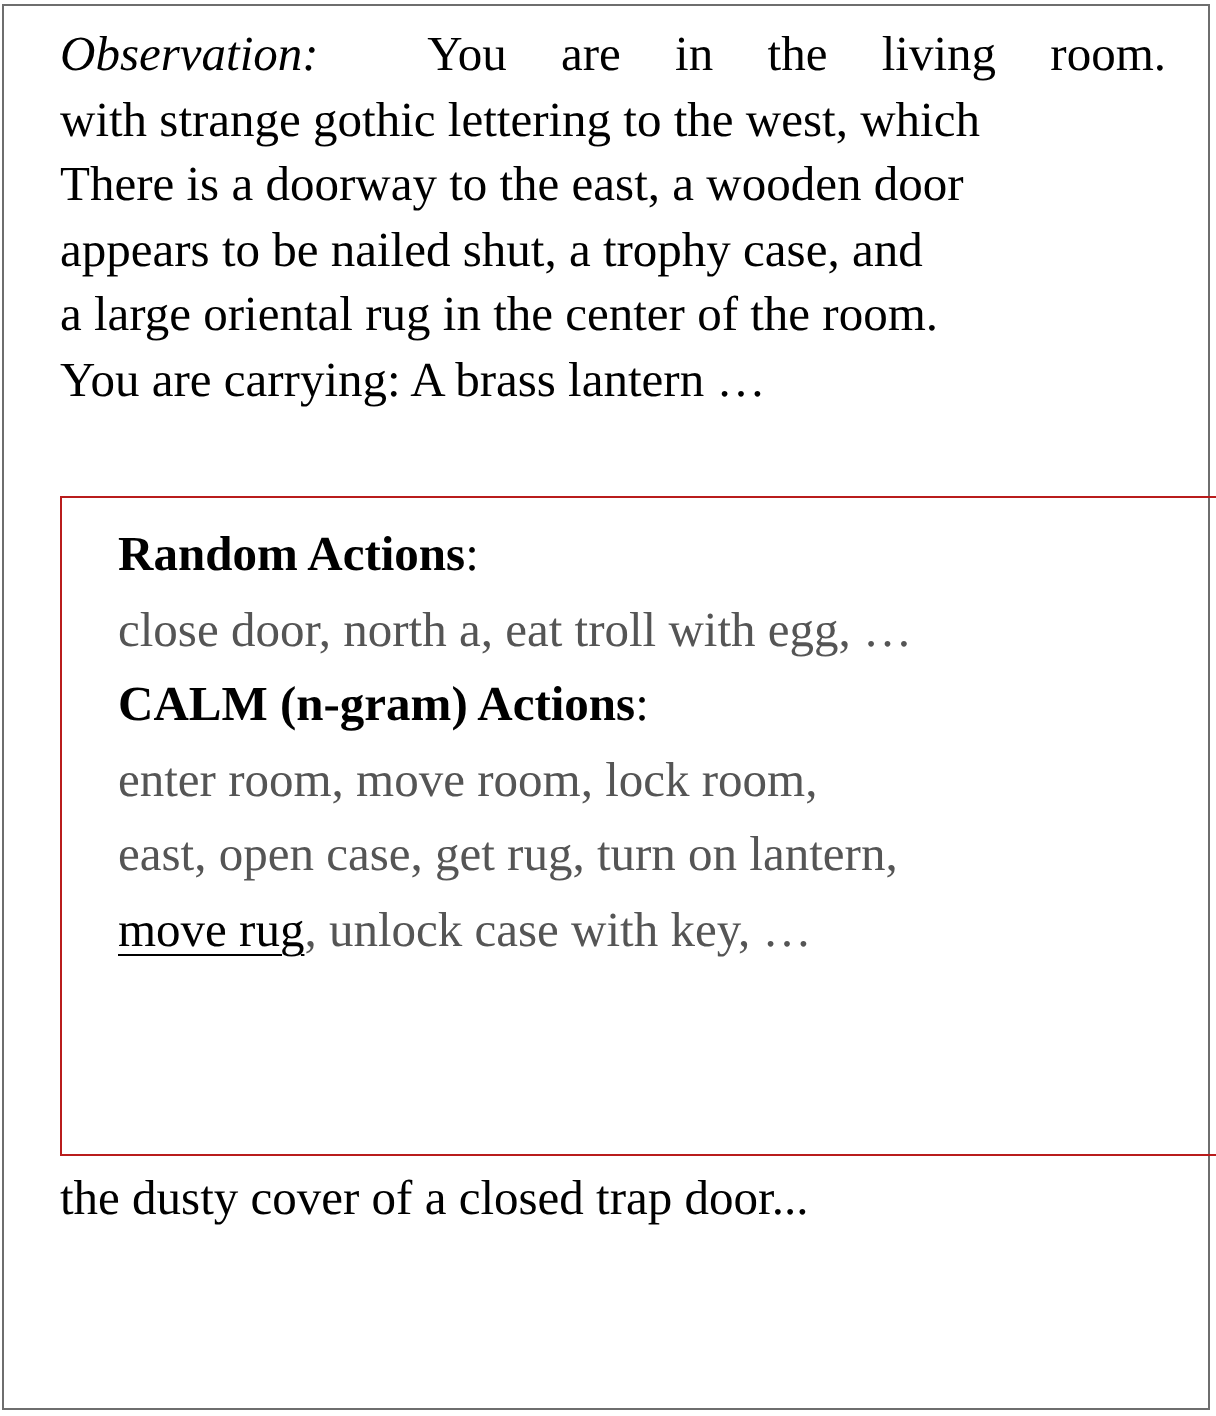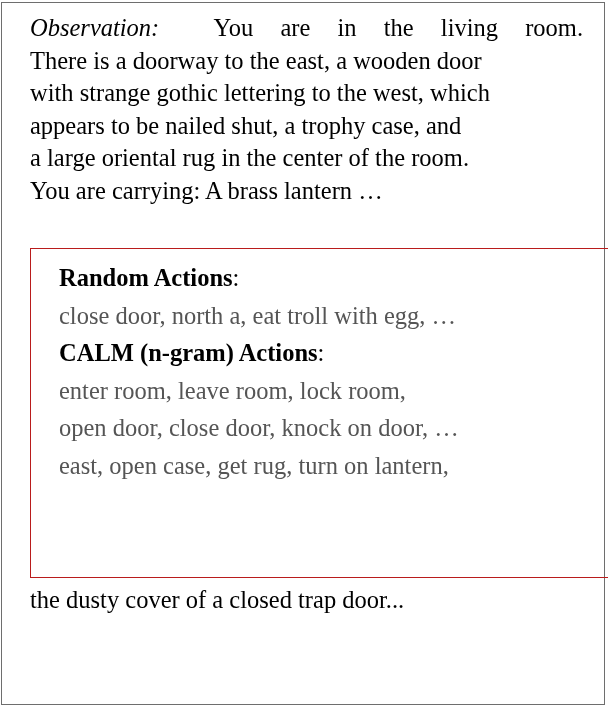--- a/index.html
+++ b/index.html
@@ -20,33 +20,33 @@
   .next { top: 584px; }
   i { }
 </style>
 </head>
 <body>
 
 <div class="outer"></div>
 
 <div class="para obs">
   <span class="line justify"><i>Observation:</i>&nbsp;&nbsp;<span>You are in the living room.</span></span>
+  <span class="line">with strange gothic lettering to the west, which</span>
   <span class="line">There is a doorway to the east, a wooden door</span>
-  <span class="line">with strange gothic lettering to the west, which</span>
   <span class="line">appears to be nailed shut, a trophy case, and</span>
   <span class="line">a large oriental rug in the center of the room.</span>
   <span class="line">You are carrying: A brass lantern …</span>
 </div>
 
 <div class="inner">
   <div class="ilines">
     <div><span class="hd">Random Actions</span><span>:</span></div>
     <div class="gray">close door, north a, eat troll with egg, …</div>
     <div><span class="hd">CALM (n-gram) Actions</span><span>:</span></div>
-    <div class="gray">enter room, leave room, lock room,</div>
-    <div class="gray">open door, close door, knock on door, …</div>
+    <div class="gray">enter room, move room, lock room,</div>
     <div class="gray">east, open case, get rug, turn on lantern,</div>
+    <div class="gray"><span class="ul">move rug</span><span>, unlock case with key, …</span></div>
   </div>
 </div>
 
 <div class="para next">
   <span class="line">the dusty cover of a closed trap door...</span>
 </div>
 
 </body></html>

